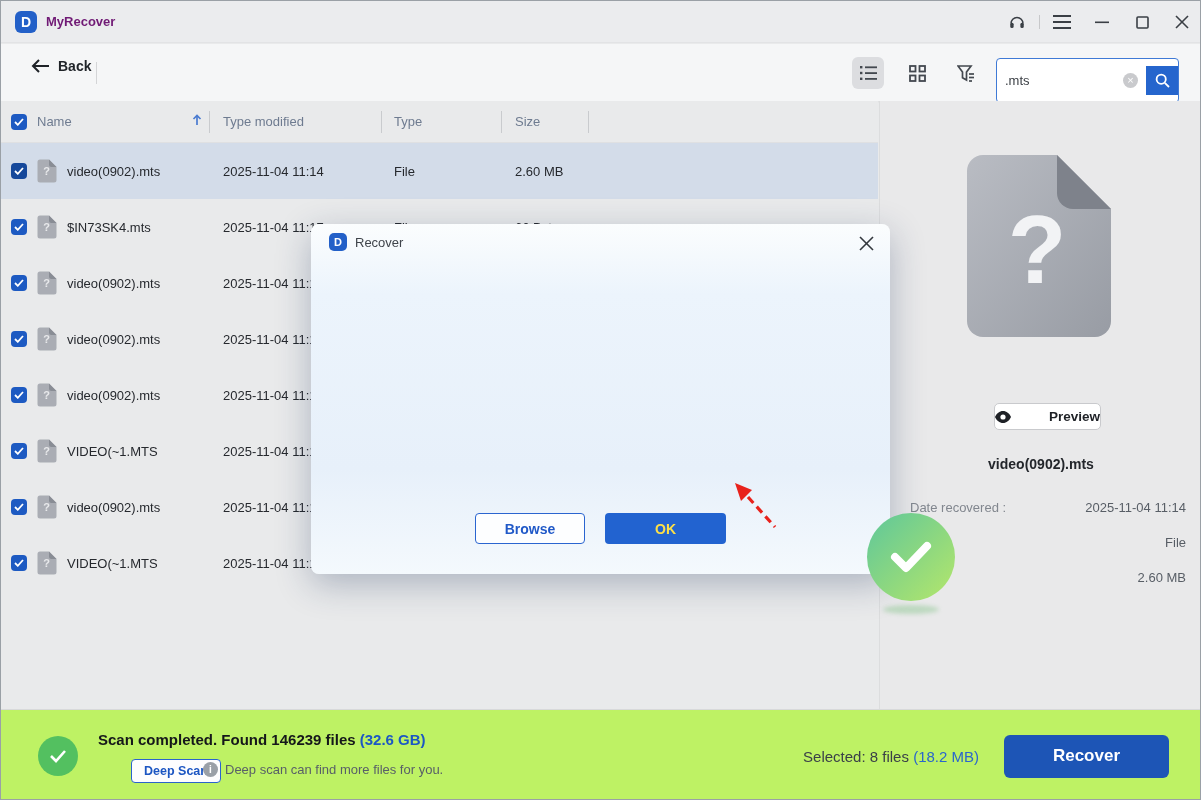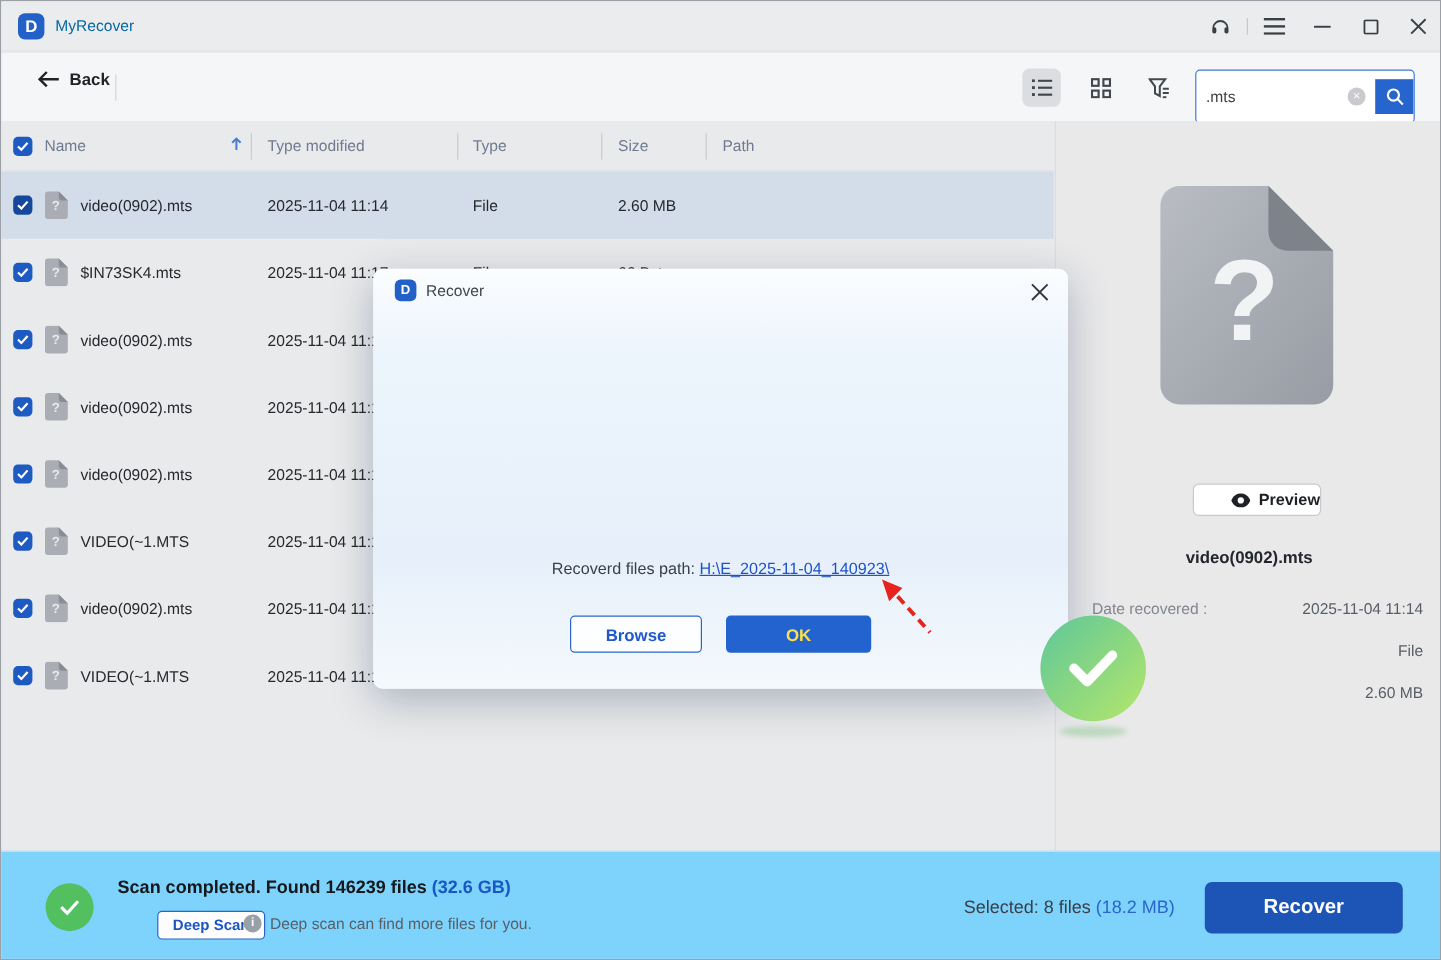--- a/index.html
+++ b/index.html
@@ -2,21 +2,21 @@
 <html><head>
 <meta charset="utf-8">
 <style>
   html,body{margin:0;padding:0;background:#cfd1d4;}
   *{box-sizing:border-box;font-family:"Liberation Sans",sans-serif;}
   #app{position:relative;width:1201px;height:800px;background:#e9eaeb;overflow:hidden;border:1px solid #9aa0a6;}
 
   
   .titlebar{position:absolute;left:0;top:0;width:1201px;height:42px;background:#ebecee;border-bottom:1px solid #e2e3e5;display:flex;align-items:center;}
   .applogo{width:22px;height:22px;border-radius:6px;background:#2360c8;color:#fff;display:flex;align-items:center;justify-content:center;font-weight:bold;font-size:14px;margin-left:14px;}
-  .apptitle{font-size:13px;font-weight:normal;color:#0369a1;margin-left:9px;}
+  .apptitle{font-size:13px;font-weight:bold;color:#701a75;margin-left:9px;}
   .tb-right{position:absolute;right:0;top:0;height:42px;display:flex;align-items:center;gap:0;}
   .tb-btn{width:40px;height:42px;display:flex;align-items:center;justify-content:center;color:#3a3f45;}
   .tb-sep{width:1px;height:14px;background:#c7c8ca;margin:0 2px;}
 
   
   .toolbar{position:absolute;left:0;top:43px;width:1201px;height:57px;background:#f5f6f7;box-shadow:0 1px 2px rgba(0,0,0,.05);}
   .back{position:absolute;left:30px;top:14px;display:flex;align-items:center;gap:8px;color:#1f2328;cursor:pointer;}
   .back span{font-size:14px;font-weight:bold;}
   .back-sep{position:absolute;left:95px;top:18px;width:1px;height:22px;background:#d4d5d7;}
   .viewbtn{position:absolute;top:13px;width:32px;height:32px;border-radius:6px;display:flex;align-items:center;justify-content:center;color:#43484f;}
@@ -34,28 +34,28 @@
   .sortarrow{margin-left:120px;color:#4a7bd0;}
   .row{height:56px;display:grid;grid-template-columns:26px 186px 171px 121px 87px 1fr;align-items:center;padding-left:10px;font-size:13px;color:#26292e;}
   .row.selected{background:#d3dce9;}
   .cb{width:16px;height:16px;border-radius:4px;background:#1d5ac2;display:flex;align-items:center;justify-content:center;}
   .row.selected .cb{background:#15489b;}
   .namecell{display:flex;align-items:center;gap:10px;overflow:hidden;}
 
   
   .sidepanel{position:absolute;left:878px;top:100px;width:323px;height:608px;background:#e9e9ea;border-left:1px solid #dcddde;}
   .bigicon{position:absolute;left:85px;top:52px;}
-  .preview-btn{position:absolute;left:114px;top:302px;width:107px;height:27px;background:#fff;border:1px solid #c9cacd;border-radius:5px;display:flex;align-items:center;justify-content:flex-end;gap:7px;font-size:13.5px;font-weight:bold;color:#1e2126;}
+  .preview-btn{position:absolute;left:114px;top:302px;width:107px;height:27px;background:#fff;border:1px solid #c9cacd;border-radius:5px;display:flex;align-items:center;justify-content:space-between;gap:7px;font-size:13.5px;font-weight:bold;color:#1e2126;}
   .pv-filename{position:absolute;left:0;top:355px;width:100%;text-align:center;font-size:14px;font-weight:bold;color:#23262b;}
   .detail{position:absolute;left:30px;right:16px;display:flex;justify-content:space-between;font-size:13px;}
   .detail .lbl{color:#82878f;}
   .detail .val{color:#585e66;}
 
   
-  .footer{position:absolute;left:0;top:708px;width:1201px;height:92px;background:#7dd3fc;border-top:1px solid #d8d9da;}
+  .footer{position:absolute;left:0;top:708px;width:1201px;height:92px;background:#bef264;border-top:1px solid #d8d9da;}
   .scan-circle{position:absolute;left:37px;top:26px;width:40px;height:40px;border-radius:50%;background:#53c060;display:flex;align-items:center;justify-content:center;}
   .scan-line1{position:absolute;left:97px;top:21px;font-size:15px;font-weight:bold;color:#15171a;}
   .scan-line1 .gb{color:#1b57c4;}
   .deep-btn{position:absolute;left:97px;top:49px;width:90px;height:24px;border:1px solid #2a64cc;border-radius:4px;background:#fdfdfe;color:#1c56c2;font-size:12.5px;font-weight:bold;display:flex;align-items:center;justify-content:center;margin-left:33px;}
   .hint-row{position:absolute;left:202px;top:52px;display:flex;align-items:center;gap:7px;color:#585f68;font-size:13px;}
   .info-i{width:15px;height:15px;border-radius:50%;background:#9aa0a7;color:#fff;font-size:10px;font-weight:bold;display:flex;align-items:center;justify-content:center;}
   .foot-right{position:absolute;right:33px;top:0;height:92px;display:flex;align-items:center;gap:25px;}
   .sel-text{font-size:15px;color:#3a4048;}
   .sel-text .mb{color:#2a66cc;}
   .recover-btn{width:165px;height:43px;background:#1d55b6;border-radius:6px;color:#fff;font-size:17px;font-weight:bold;display:flex;align-items:center;justify-content:center;}
@@ -179,21 +179,20 @@
       <div class="namehead">
           <span>Name</span>
         <span class="sortarrow"><svg width="10" height="12" viewBox="0 0 10 12" fill="none" stroke="currentColor" stroke-width="1.7">
               <line x1="5" y1="11" x2="5" y2="2"></line>
               <polyline points="1.5,5 5,1.5 8.5,5"></polyline>
             </svg></span>
       </div>
       <div>Type modified</div>
       <div>Type</div>
       <div>Size</div>
-      <div>Path</div>
       <div class="hdiv" style="left:208px"></div>
       <div class="hdiv" style="left:380px"></div>
       <div class="hdiv" style="left:500px"></div>
       <div class="hdiv" style="left:587px"></div>
     </div>
 
     <div class="row selected">
       <div class="cb">
           <svg width="10" height="8" viewBox="0 0 10 8" fill="none" stroke="#fff" stroke-width="1.8">
             <polyline points="1,4 3.8,6.8 9,1"></polyline>
@@ -424,24 +423,20 @@
     </div>
 
     <div class="ok-circle">
       <svg width="42" height="32" viewBox="0 0 42 32" fill="none" stroke="#fff" stroke-width="8" stroke-linecap="round" stroke-linejoin="round">
           <polyline points="5,16 16,27 37,5"></polyline>
         </svg>
     </div>
     <div class="ok-shadow"></div>
 
 
-    <div class="pathline">
-      <span>Recoverd files path:</span>
-      <a href="#">H:\E_2025-11-04_140923\</a>
-    </div>
 
     <svg class="red-arrow" width="60" height="60" viewBox="0 0 60 60">
       <line x1="25" y1="22" x2="52" y2="52" stroke="#e8221c" stroke-width="3.2" stroke-dasharray="8 5"></line>
       <polygon points="12,8 29,15 18,26" fill="#e8221c"></polygon>
     </svg>
 
     <div class="dlg-btns">
       <div class="browse-btn">
         <span>Browse</span>
       </div>

